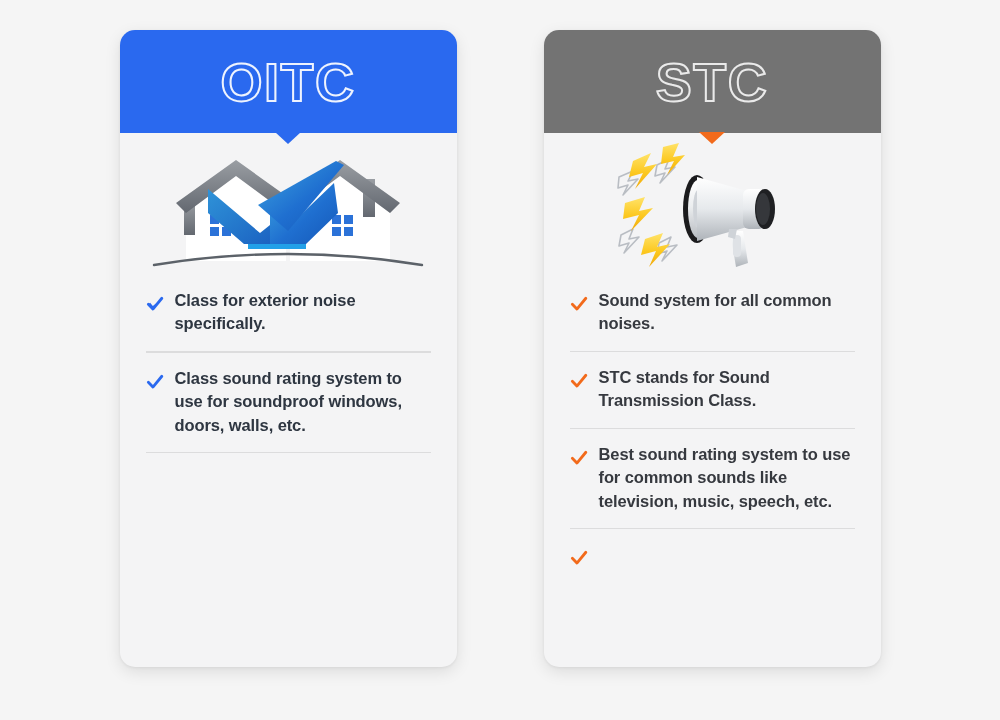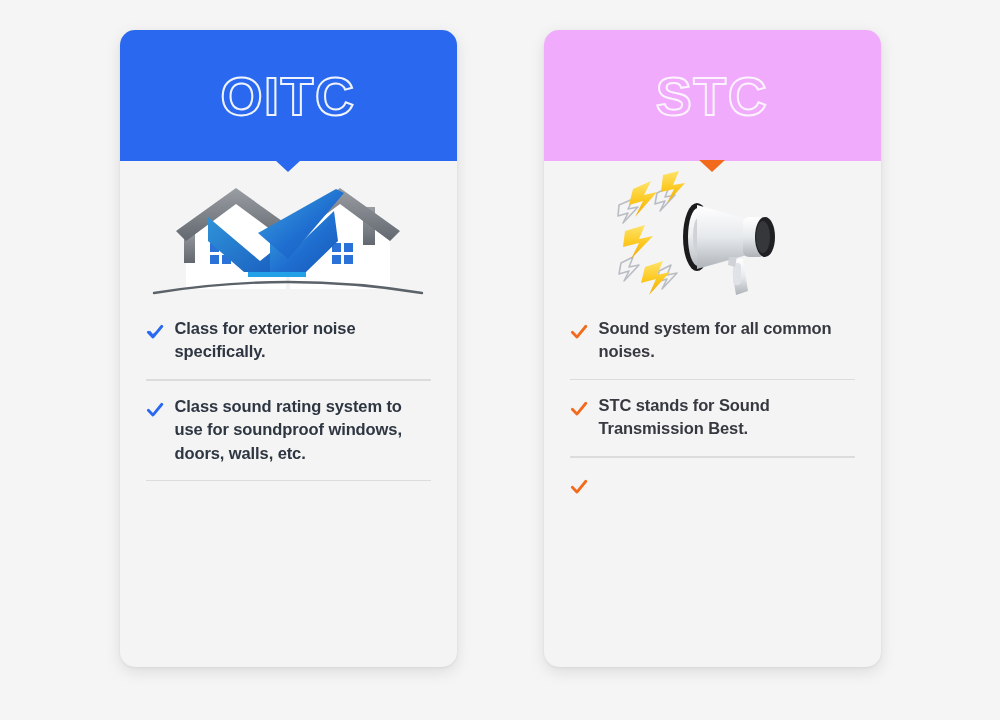--- a/index.html
+++ b/index.html
@@ -35,29 +35,29 @@
     border-radius: 15px;
     box-shadow: 0 5px 16px rgba(0,0,0,0.10), 0 1px 3px rgba(0,0,0,0.06);
     display: flex;
     flex-direction: column;
     overflow: visible;
   }
 
   
   .card-header {
     position: relative;
-    height: 131px;
+    height: 103px;
     border-radius: 15px 15px 0 0;
     display: flex;
     align-items: center;
     justify-content: center;
     flex: 0 0 auto;
   }
   .card--oitc .card-header { background: #2a69ef; }
-  .card--stc  .card-header { background: #f0abfc; }
+  .card--stc  .card-header { background: #737373; }
 
   .card-header-title {
     font-size: 54px;
     font-weight: 700;
     letter-spacing: 1.5px;
     line-height: 1;
     color: transparent;
     -webkit-text-stroke: 2px rgba(255,255,255,0.92);
     text-stroke: 2px rgba(255,255,255,0.92);
     user-select: none;
@@ -291,30 +291,36 @@
         </svg>
         <div class="bullet-text">Sound system for all common noises.</div>
       </div>
 
       <div class="bullet-divider"></div>
 
       <div class="bullet-item">
         <svg class="bullet-check" viewBox="0 0 20 20">
           <path d="M2.6 10.2 L7.7 15.6 L17.6 3.6" fill="none" stroke="#f26a1b" stroke-width="3.1" stroke-linecap="round" stroke-linejoin="round"></path>
         </svg>
-        <div class="bullet-text">STC stands for Sound Transmission Best.</div>
-      </div>
-
-      <div class="bullet-divider"></div>
-
+        <div class="bullet-text">STC stands for Sound Transmission Class.</div>
+      </div>
 
       <div class="bullet-divider"></div>
 
       <div class="bullet-item">
         <svg class="bullet-check" viewBox="0 0 20 20">
           <path d="M2.6 10.2 L7.7 15.6 L17.6 3.6" fill="none" stroke="#f26a1b" stroke-width="3.1" stroke-linecap="round" stroke-linejoin="round"></path>
         </svg>
+        <div class="bullet-text">Best sound rating system to use for common sounds like television, music, speech, etc.</div>
+      </div>
+
+      <div class="bullet-divider"></div>
+
+      <div class="bullet-item">
+        <svg class="bullet-check" viewBox="0 0 20 20">
+          <path d="M2.6 10.2 L7.7 15.6 L17.6 3.6" fill="none" stroke="#f26a1b" stroke-width="3.1" stroke-linecap="round" stroke-linejoin="round"></path>
+        </svg>
       </div>
 
     </div>
   </div>
 
 </div>
 
 </body></html>

